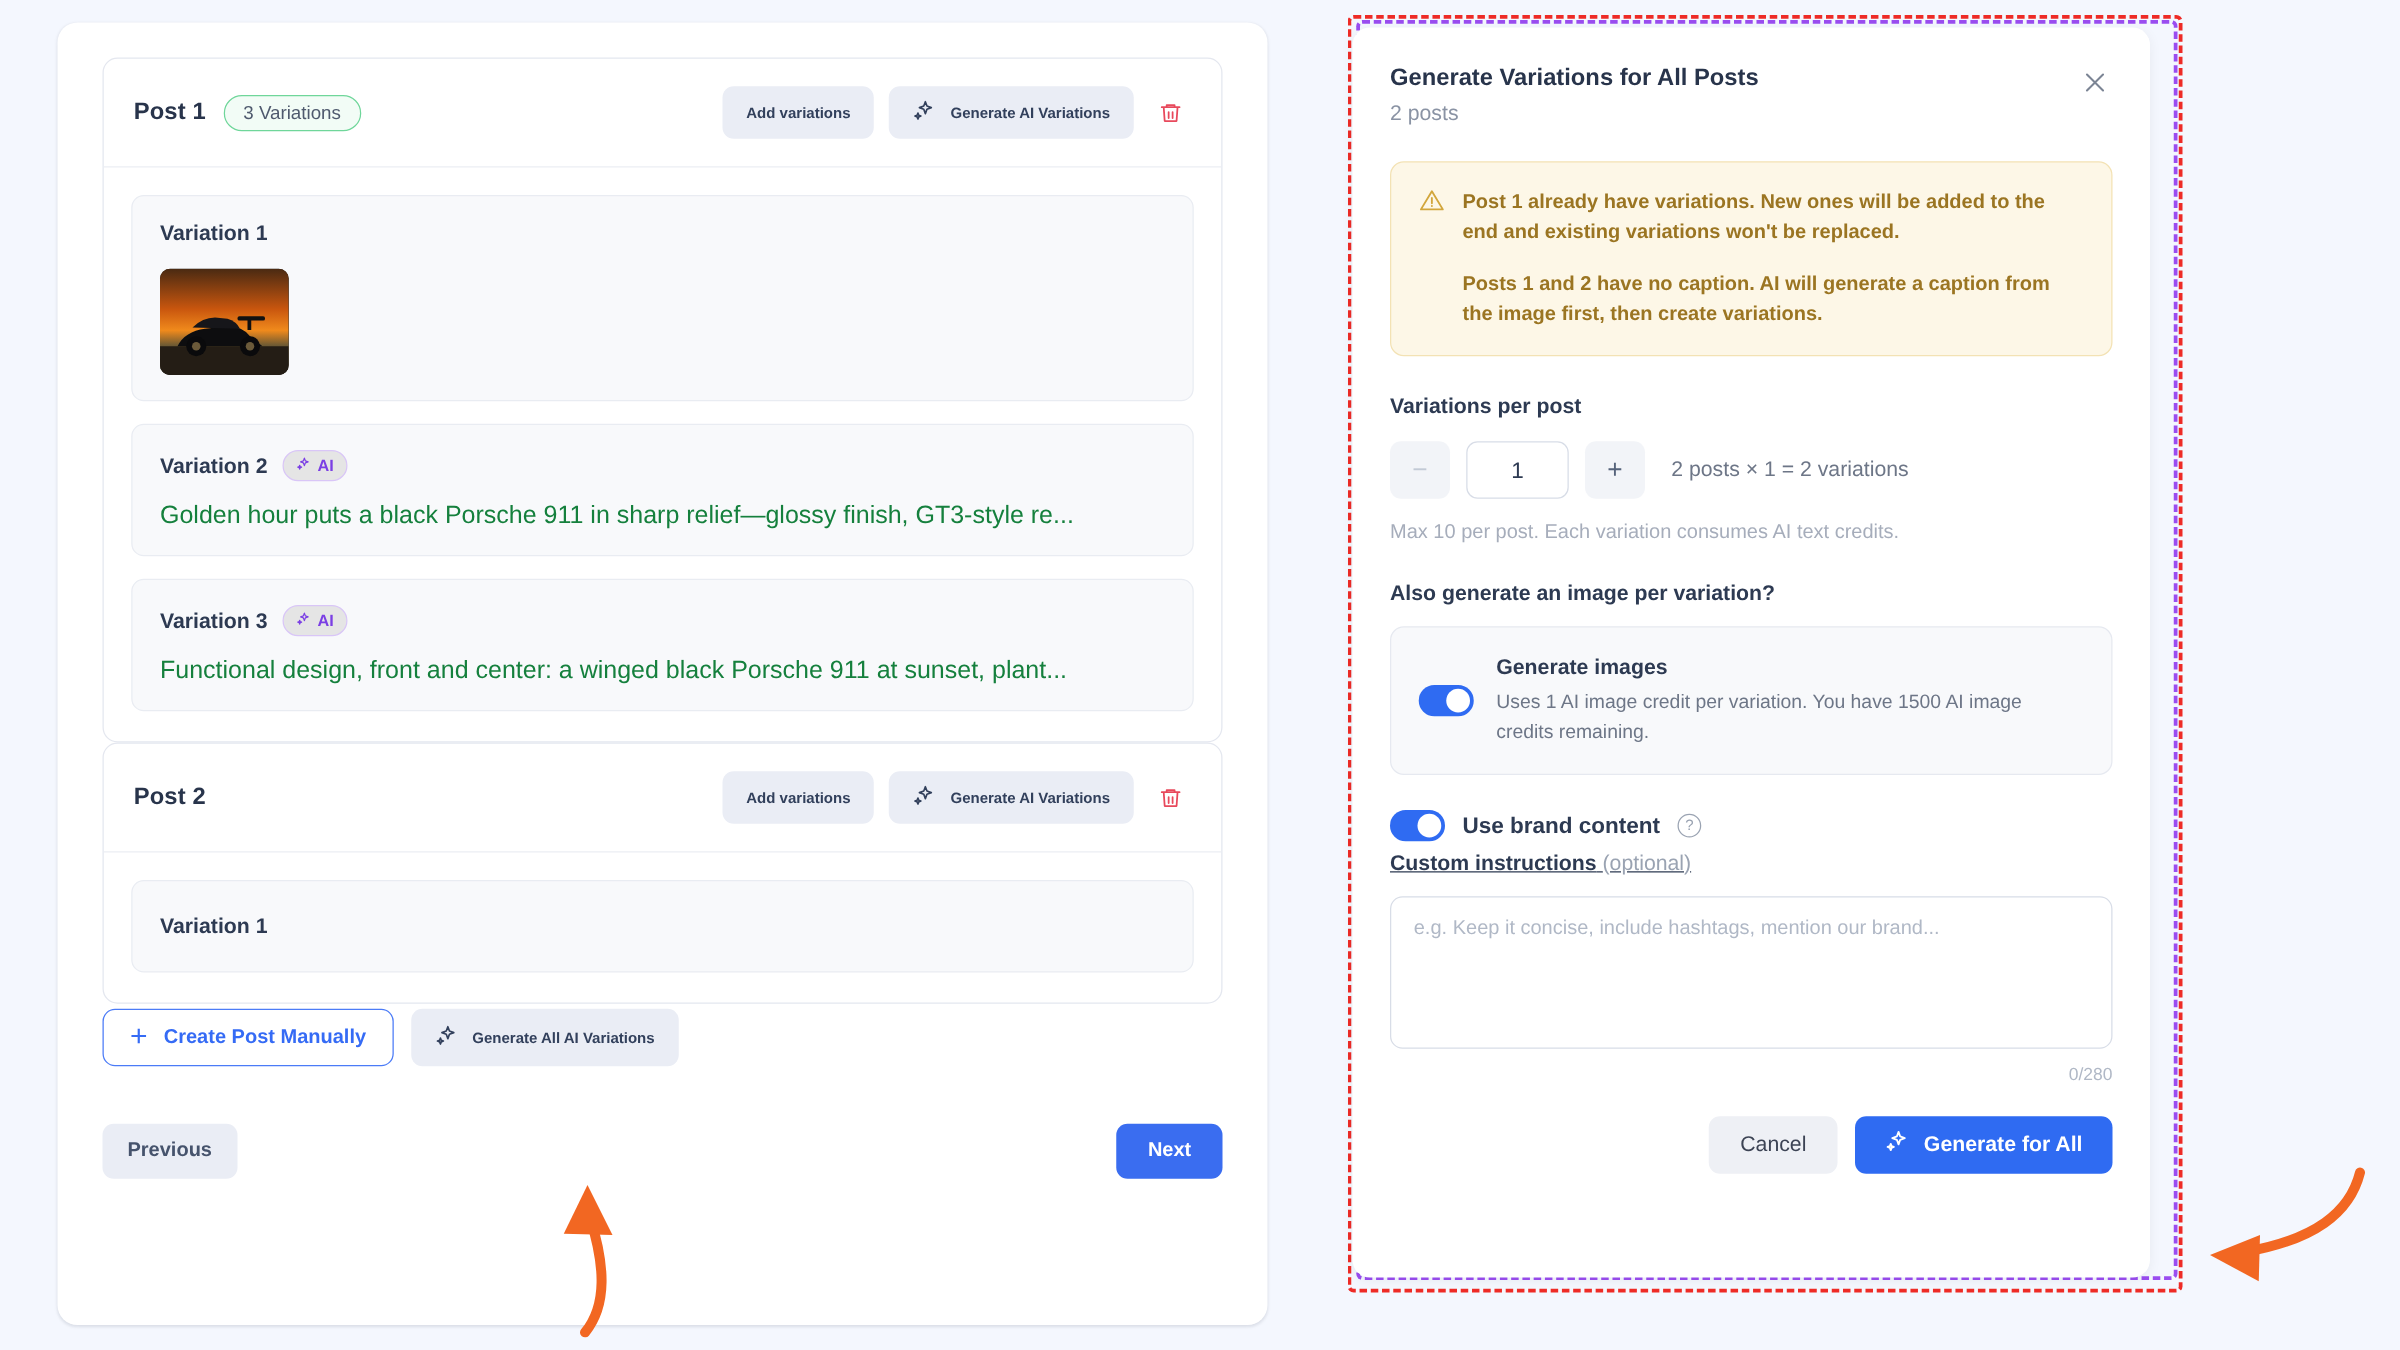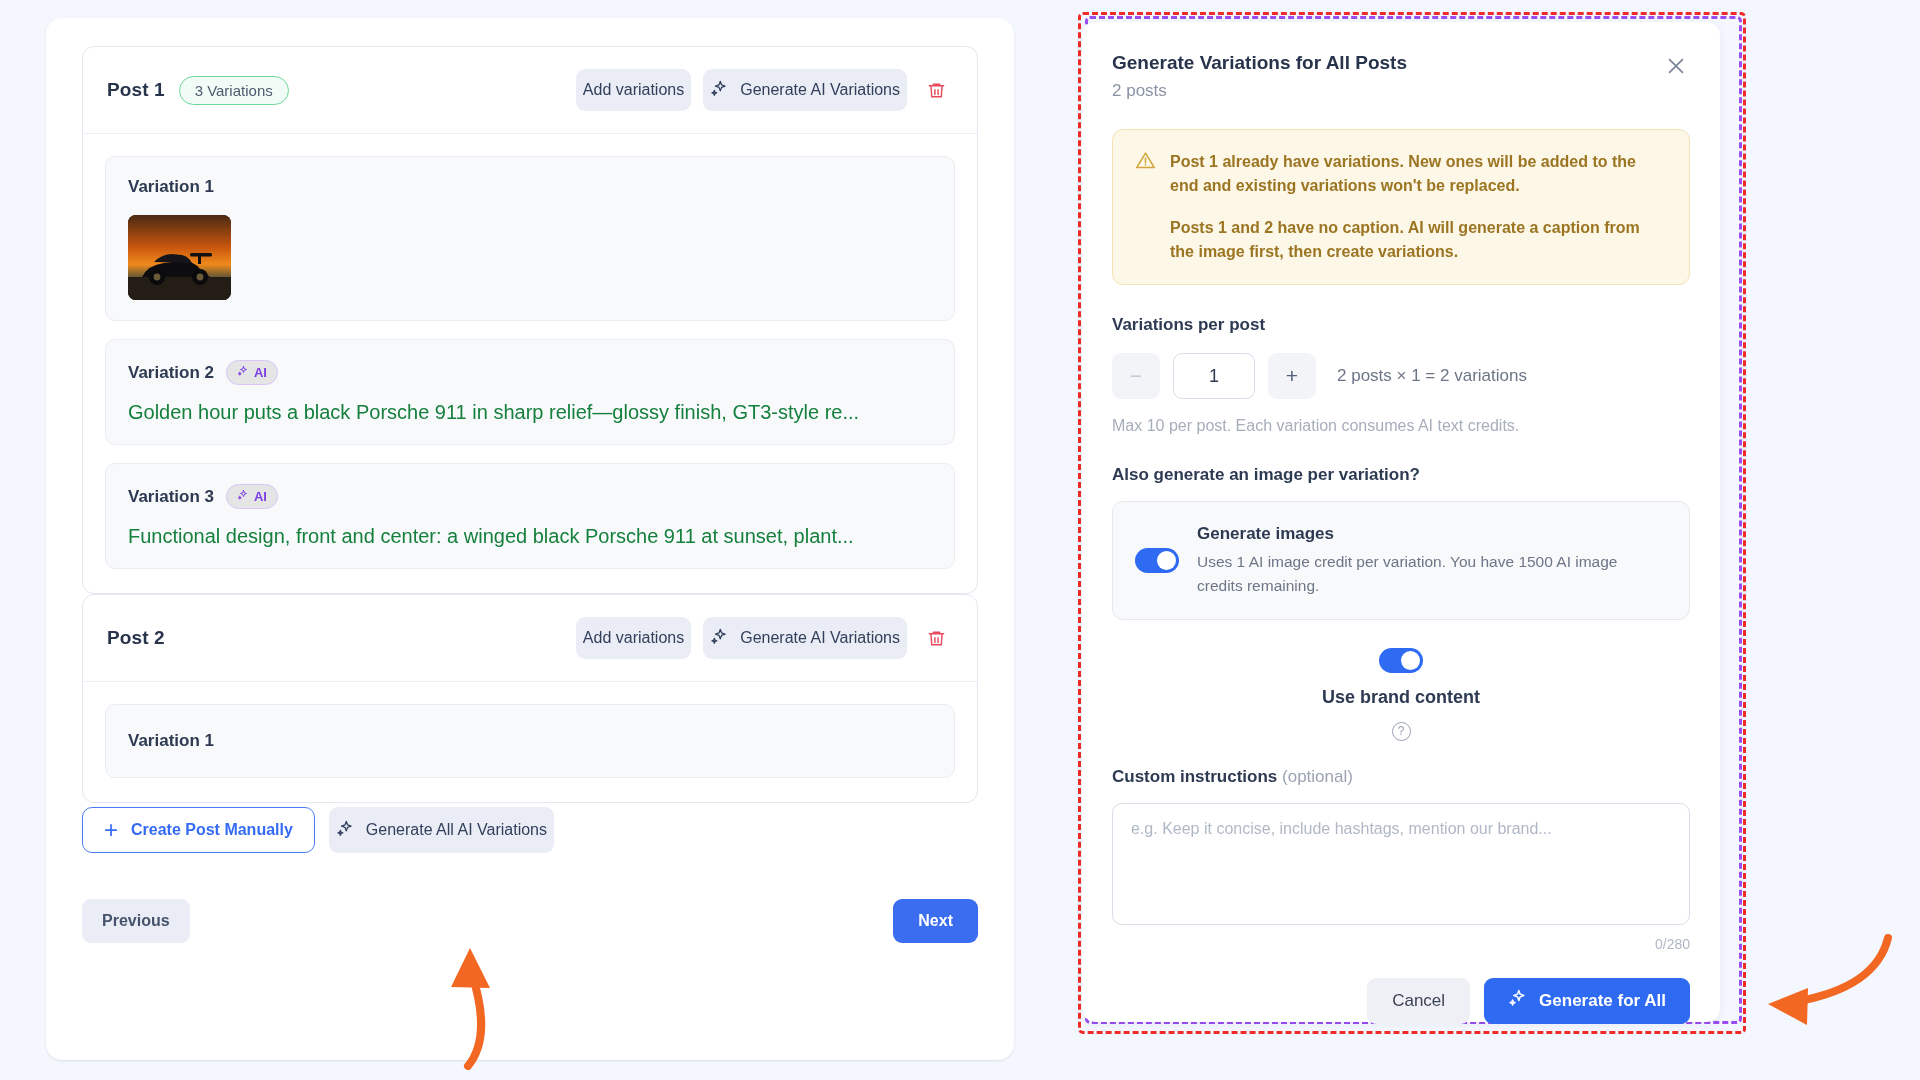--- a/index.html
+++ b/index.html
@@ -49,23 +49,23 @@
   .head-actions { margin-left: auto; display: flex; align-items: center; gap: 12px; }
 
   .btn {
     display: inline-flex; align-items: center; justify-content: center;
     gap: 11px;
     border: none; cursor: pointer;
     font-family: inherit;
   }
   .btn-soft {
     background: #eaedf5; color: #32405c;
-    height: 42px; padding: 0 7px;
+    height: 42px; padding: 0 19px;
     border-radius: 9px;
-    font-size: 16px; font-weight: normal;
+    font-size: 12px; font-weight: bold;
   }
   .icon-trash {
     width: 34px; height: 34px;
     display: inline-flex; align-items: center; justify-content: center;
     cursor: pointer;
   }
 
   .post-body { padding: 22px 22px 24px 22px; }
 
   .variation {
@@ -218,21 +218,21 @@
     position: relative; cursor: pointer;
   }
   .toggle .knob {
     position: absolute; top: 3px; left: 22px;
     width: 19px; height: 19px; border-radius: 50%;
     background: #fff;
   }
   .opt-title { font-size: 17px; font-weight: bold; color: #2d3a52; }
   .opt-desc { font-size: 15.5px; color: #6d7687; margin-top: 6px; line-height: 1.5; }
 
-  .brand-row { display: flex; align-items: center; gap: 14px; margin-top: 28px; flex-direction: column; }
+  .brand-row { display: flex; align-items: center; gap: 14px; margin-top: 28px; }
   .brand-label { font-size: 18px; font-weight: bold; color: #2d3a52; }
   .qmark {
     width: 19px; height: 19px; border-radius: 50%;
     border: 1.6px solid #9aa3b2; color: #9aa3b2;
     font-size: 12px; display: flex; align-items: center; justify-content: center;
     cursor: pointer;
   }
 
   .textarea {
     margin-top: 16px;
@@ -465,21 +465,21 @@
       </div>
 
       <div class="brand-row">
         <span class="toggle">
             <span class="knob"></span>
           </span>
         <span class="brand-label">Use brand content</span>
         <span class="qmark">?</span>
       </div>
 
-      <div class="field-label" style="margin-top:26px;">
+      <div class="field-label" style="margin-top:8px;text-decoration:underline;">
         <span>Custom instructions</span>
         <span class="muted">(optional)</span>
       </div>
       <textarea class="textarea" placeholder="e.g. Keep it concise, include hashtags, mention our brand..." style=""></textarea>
       <div class="counter">0/280</div>
 
       <div class="modal-foot">
         <button class="btn btn-cancel">Cancel</button>
         <button class="btn btn-generate-all">
           <span>

